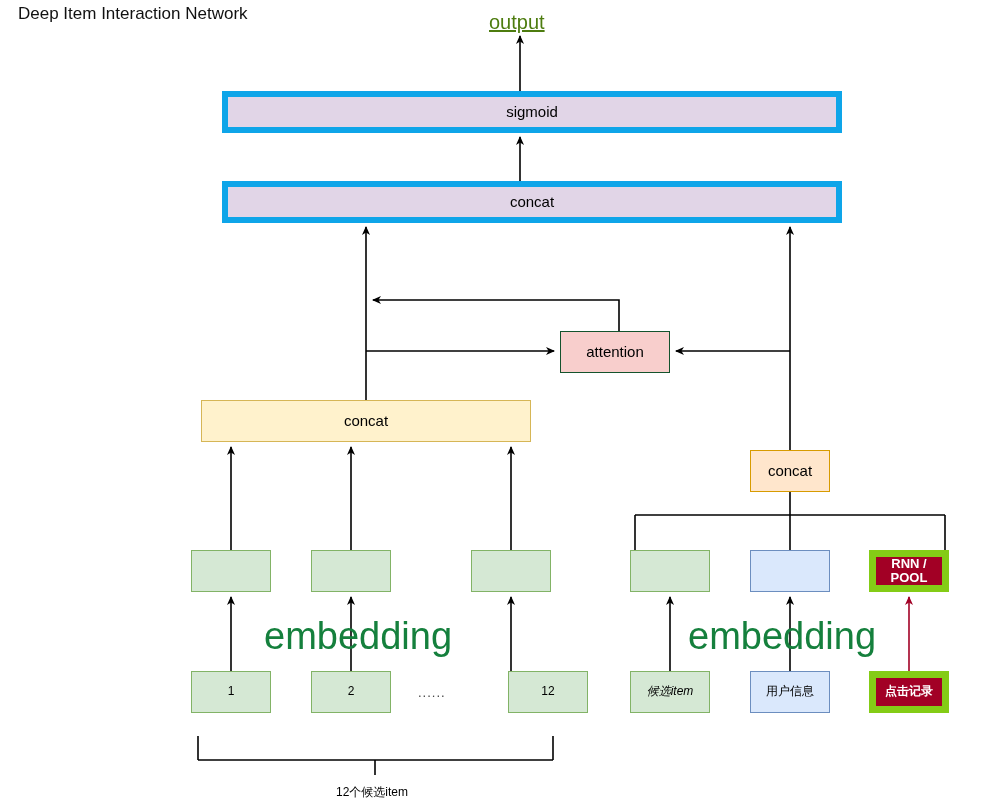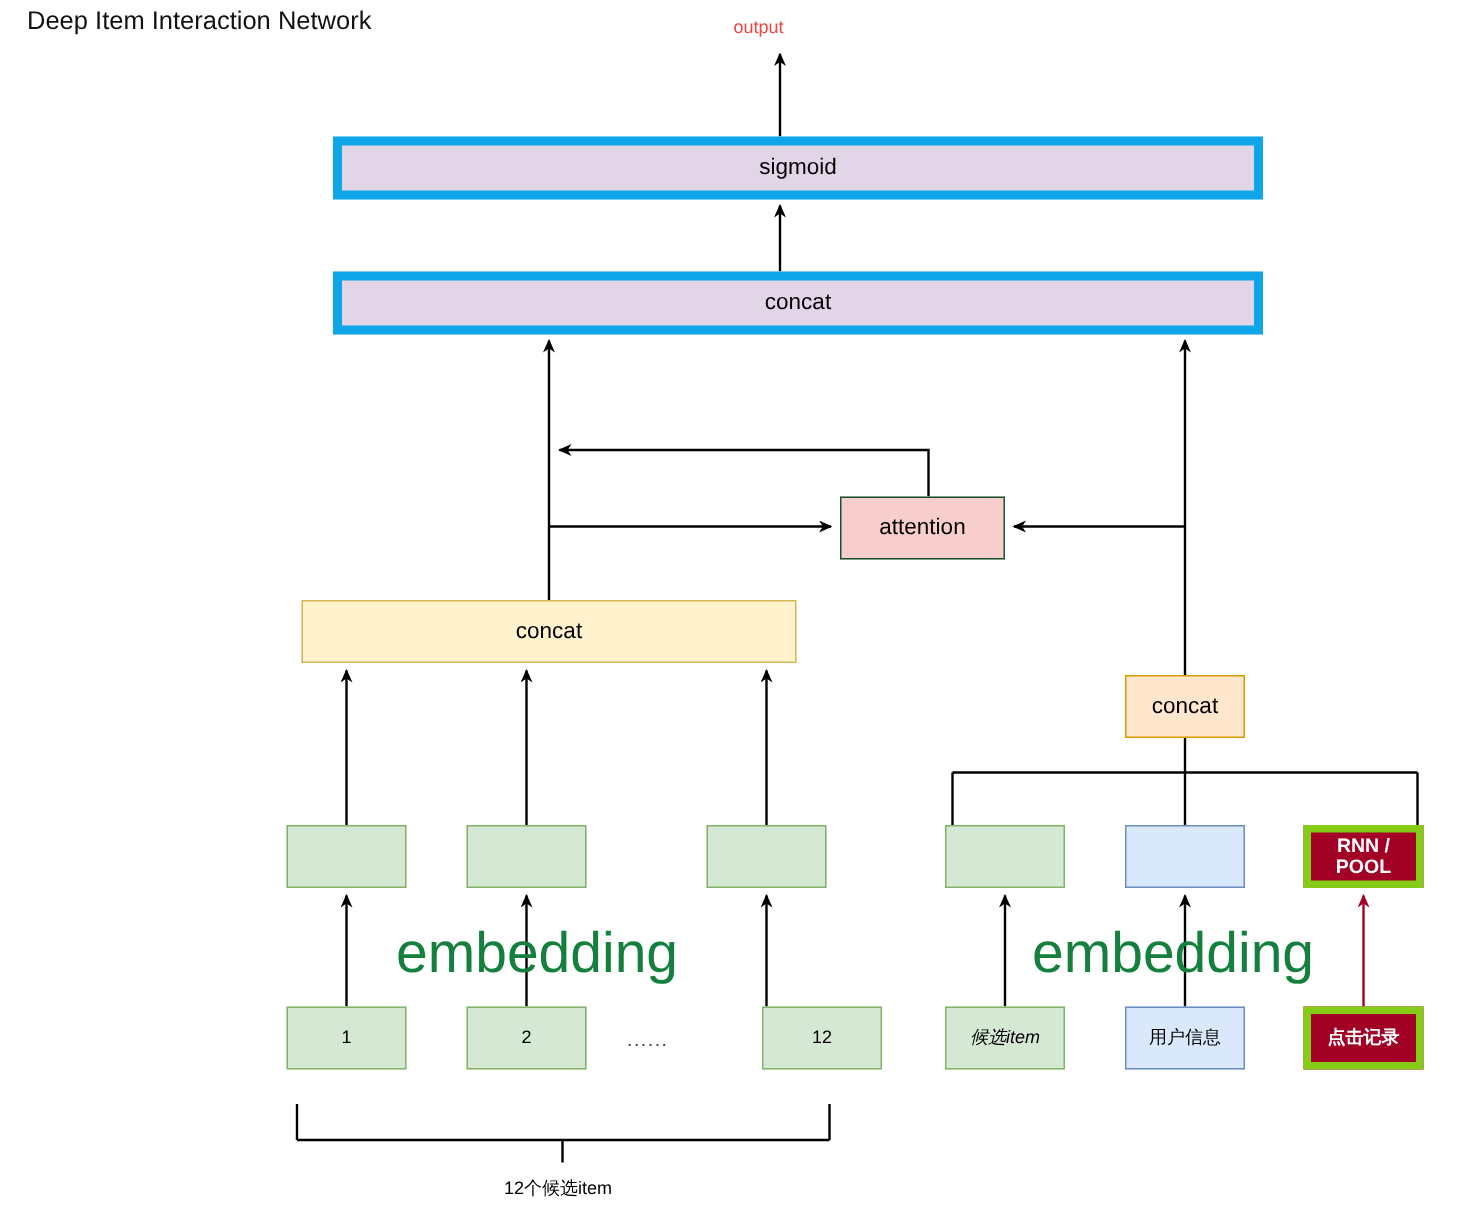--- a/index.html
+++ b/index.html
@@ -8,23 +8,23 @@
   #canvas{position:absolute;left:0;top:0;width:988px;height:810px;}
   svg.edges{position:absolute;left:0;top:0;width:988px;height:810px;pointer-events:none;}
   .node{position:absolute;box-sizing:border-box;display:flex;align-items:center;
         justify-content:center;font-size:15px;line-height:1.1;text-align:center;}
   .n-purple{background:#e1d5e7;border:6px solid #0ea5e9;margin-left:12px;}
   .n-yellow{background:#fff2cc;border:1px solid #d6b656;}
   .n-orange{background:#ffe6cc;border:1px solid #d79b00;}
   .n-pink{background:#f8cecc;border:1px solid #14532d;}
   .n-green{background:#d5e8d4;border:1px solid #82b366;}
   .n-blue{background:#dae8fc;border:1px solid #6c8ebf;}
-  .n-red{background:#a20025;border:5px solid #84cc16;color:#ffffff;font-weight:bold;font-size:13px;}
+  .n-red{background:#a20025;border:7px solid #84cc16;color:#ffffff;font-weight:bold;font-size:13px;}
   .title{position:absolute;left:18px;top:4px;font-size:17px;color:#111;white-space:nowrap;}
-  .plainlabel{position:absolute;font-size:12px;color:#ef4444;white-space:nowrap;}
+  .plainlabel{position:absolute;font-size:20px;color:#4d7c0f;white-space:nowrap;text-decoration:underline;}
   .biglabel{position:absolute;font-size:38px;color:#15803d;white-space:nowrap;}
   .smalllabel{position:absolute;font-size:12px;color:#000;white-space:nowrap;}
   .cjk{font-size:12px;}
   .dots{position:absolute;font-size:13px;color:#444;letter-spacing:1px;}
 </style>
 </head>
 <body>
 
 <div id="canvas">
 

